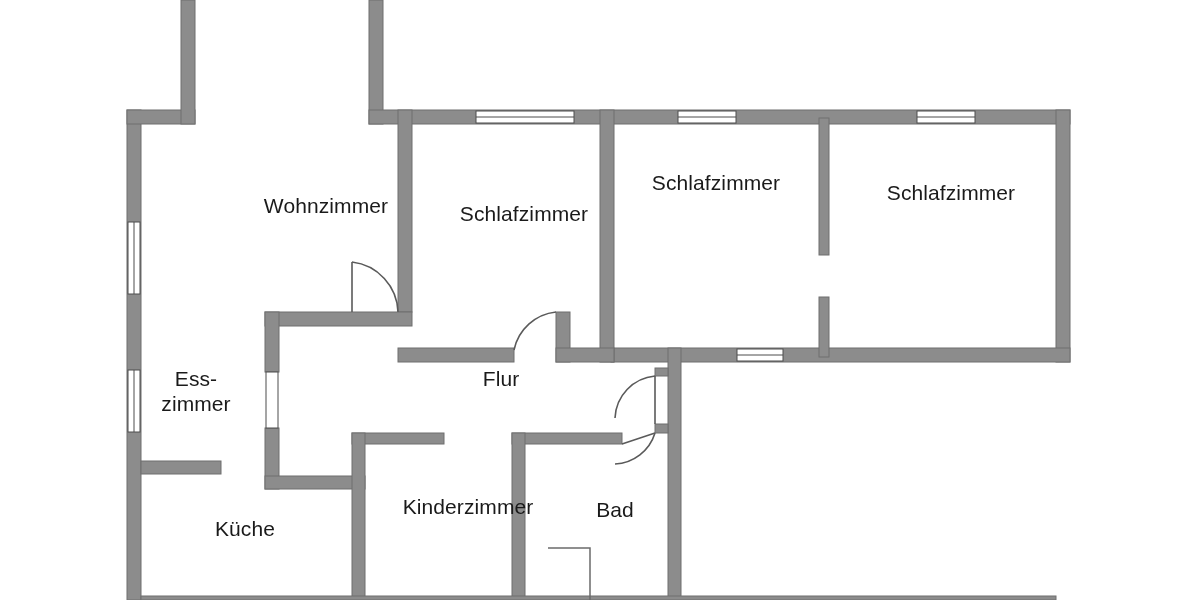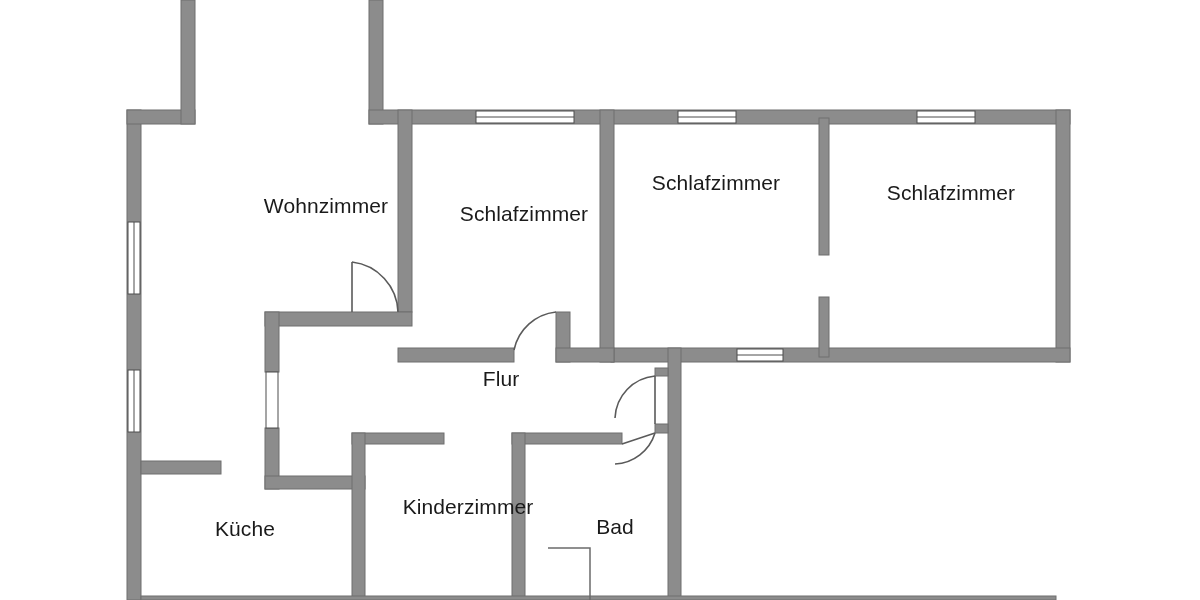--- a/index.html
+++ b/index.html
@@ -139,28 +139,30 @@
       <path d="M 622 444 L 655 433"></path>
     </g>
 
     <g id="fixture-group" fill="none" stroke="#6b6b6b" stroke-width="1.5">
       <path d="M 548 548 L 590 548 L 590 600"></path>
     </g>
   </svg>
 
   <div class="room-label" style="left:278px; top:206px;margin-left:48px;">Wohnzimmer</div>
 
+  <div class="room-label" style="left:196px; top:392px;">Ess-
+zimmer</div>
 
   <div class="room-label" style="left:245px; top:529px;text-align:center;">Küche</div>
 
   <div class="room-label" style="left:524px; top:214px;">Schlafzimmer</div>
 
   <div class="room-label" style="left:716px; top:183px;">Schlafzimmer</div>
 
   <div class="room-label" style="left:951px; top:193px;">Schlafzimmer</div>
 
   <div class="room-label" style="left:501px; top:379px;">Flur</div>
 
   <div class="room-label" style="left:468px; top:507px;">Kinderzimmer</div>
 
-  <div class="room-label" style="left:615px; top:527px;">Bad</div>
+  <div class="room-label" style="left:615px; top:510px;">Bad</div>
 
 </div>
 
 </body></html>

